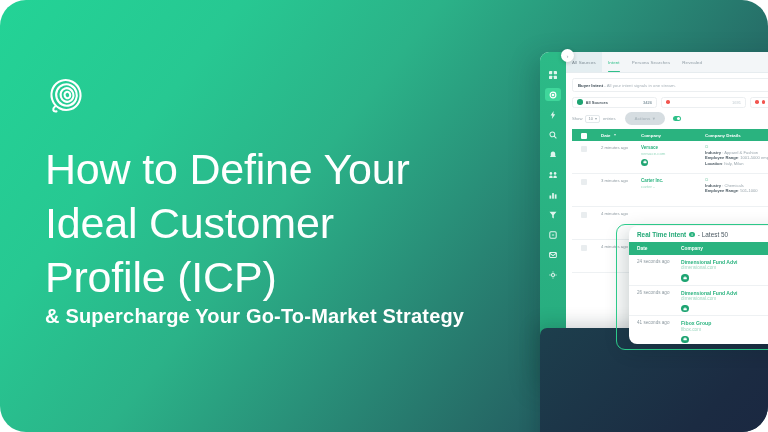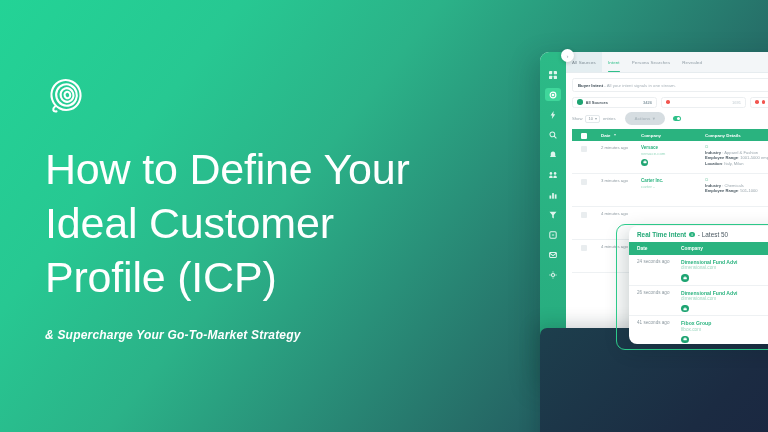--- a/index.html
+++ b/index.html
@@ -13,41 +13,40 @@
     width: 768px; height: 432px;
     background: linear-gradient(128deg,
       #23d396 0%,
       #27c892 22%,
       #2bb288 40%,
       #299079 56%,
       #266e68 72%,
       #21505c 86%,
       #1d3f50 100%);
     overflow: hidden;
+    border-radius: 26px;
   }
 
   
   .hero { position: absolute; left: 45px; top: 75px; width: 430px; }
 
   .logo-wrap { width: 42px; height: 42px; margin-bottom: 26px; }
   .logo-wrap svg { display: block; width: 42px; height: 42px; }
 
   .hero-title {
     font-size: 43px;
     line-height: 1.255;
     font-weight: 300;
     color: #ffffff;
     letter-spacing: -0.2px;
     white-space: pre-line;
   }
   .hero-sub {
-    margin-top: 23px;
-    font-size: 12px;
+    font-size: 20px;
     font-weight: bold;
-    font-style: italic;
     color: #ffffff;
     letter-spacing: 0.2px;
   }
 
   
   .mock {
     position: absolute;
     left: 540px; top: 52px;
     width: 300px; height: 330px;
   }

